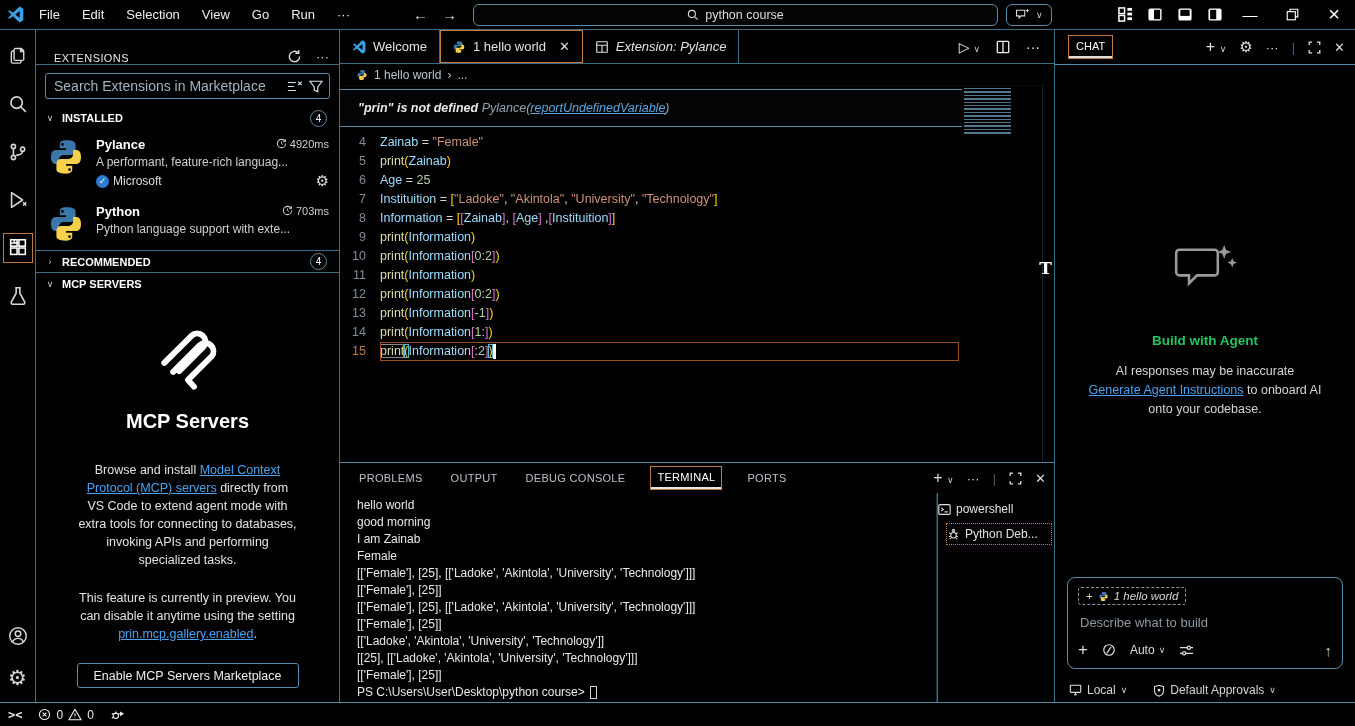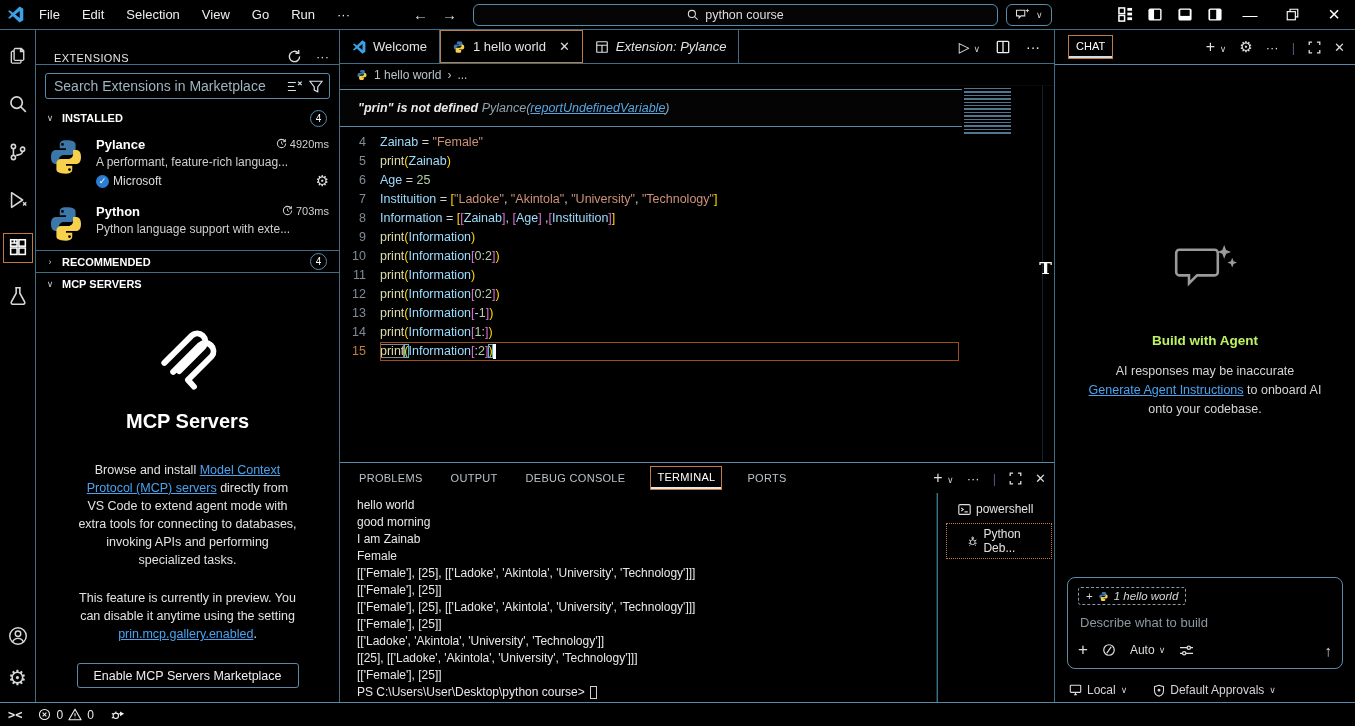--- a/index.html
+++ b/index.html
@@ -102,30 +102,30 @@
   
   .panel{height:240px;border-top:1px solid var(--cb);display:flex;flex-direction:column;}
   .panel-tabs{height:30px;display:flex;align-items:center;padding:0 8px 0 17px;gap:24px;}
   .ptab{font-size:11px;color:#b9c2c9;letter-spacing:.3px;cursor:pointer;padding:4px 2px;}
   .ptab.active{color:#fff;outline:1px solid var(--focus);padding:4px 6px;border-bottom:2px solid #e8e8e8;}
   .panel-actions{margin-left:auto;display:flex;align-items:center;gap:13px;color:#ddd;font-size:13px;}
   .panel-body{flex:1;display:flex;min-height:0;}
   .terminal{flex:1;padding:4px 10px 0 17px;font-family:"DejaVu Sans Mono",monospace;font-size:12px;line-height:17px;color:#e8e8e8;white-space:pre;overflow:hidden;border-right:1px solid #16323f;}
   .t-caret{display:inline-block;width:7px;height:13px;border:1px solid #cfcfcf;vertical-align:middle;margin-left:2px;}
   .term-tabs{width:117px;border-left:1px solid var(--cb-dim);padding-top:6px;}
-  .term-tab{display:flex;align-items:center;gap:5px;font-size:12px;color:#e2e2e2;padding:3px 4px 3px 20px;margin:0 2px 4px 0;}
+  .term-tab{display:flex;align-items:flex-end;gap:5px;font-size:12px;color:#e2e2e2;padding:3px 4px 3px 0;margin:0 2px 4px 0;}
   .term-tab.sel{border:1px dotted var(--focus);margin-left:8px;}
 
   
   .chat{flex:1;display:flex;flex-direction:column;}
   .chat-header{height:35px;display:flex;align-items:center;padding:0 10px 0 14px;border-bottom:1px solid var(--cb);}
   .chat-tab{font-size:11px;color:#fff;outline:1px solid var(--focus);padding:4px 7px;border-bottom:2px solid #dcdcdc;}
   .chat-actions{margin-left:auto;display:flex;align-items:center;gap:13px;color:#ddd;font-size:13px;}
   .chat-empty{flex:1;display:flex;flex-direction:column;align-items:center;padding-top:178px;text-align:center;}
-  .chat-empty-title{font-weight:bold;font-size:13.5px;color:#bef264;margin-top:38px;}
+  .chat-empty-title{font-weight:bold;font-size:13.5px;color:#22c55e;margin-top:38px;}
   .chat-empty-text{font-size:12.5px;color:#d5d5d5;line-height:19px;margin-top:14px;width:250px;}
   .chat-empty-text .lnk{color:var(--link);text-decoration:underline;cursor:pointer;}
   .chat-inputbox{margin:0 12px;border:1px solid var(--cb);border-radius:8px;padding:9px 10px 8px;display:flex;flex-direction:column;gap:10px;}
   .chip{align-self:flex-start;display:flex;align-items:center;gap:5px;border:1px dashed #8a9aa4;border-radius:3px;padding:2px 7px;font-size:11.5px;color:#d8d8d8;}
   .chip .chip-label{font-style:italic;}
   .chat-ph{color:#8a98a2;font-size:13px;padding-left:2px;}
   .chat-tools{display:flex;align-items:center;gap:14px;color:#ddd;}
   .chat-mode{display:flex;align-items:center;gap:4px;font-size:12px;color:#ddd;}
   .send{margin-left:auto;font-size:15px;color:#cfcfcf;}
   .chat-footer{display:flex;align-items:center;gap:26px;padding:9px 14px 0;font-size:12px;color:#d5d5d5;height:33px;}

